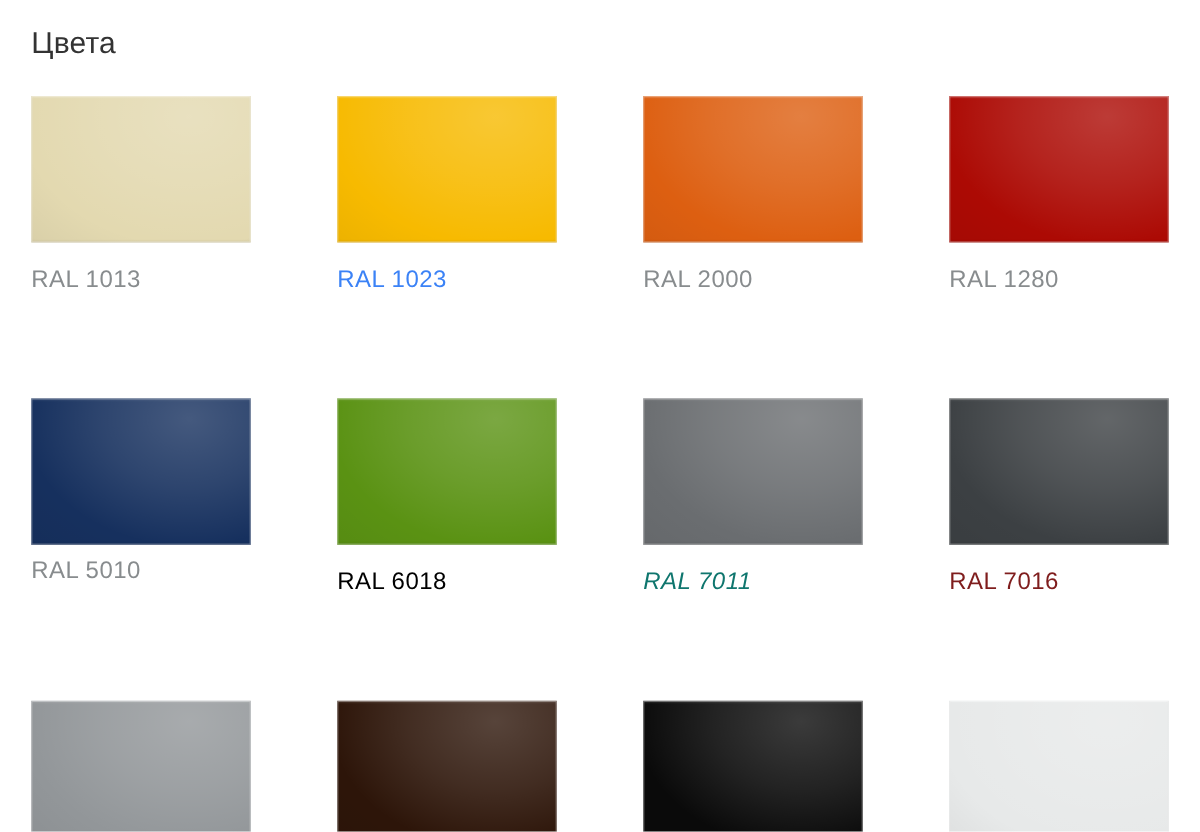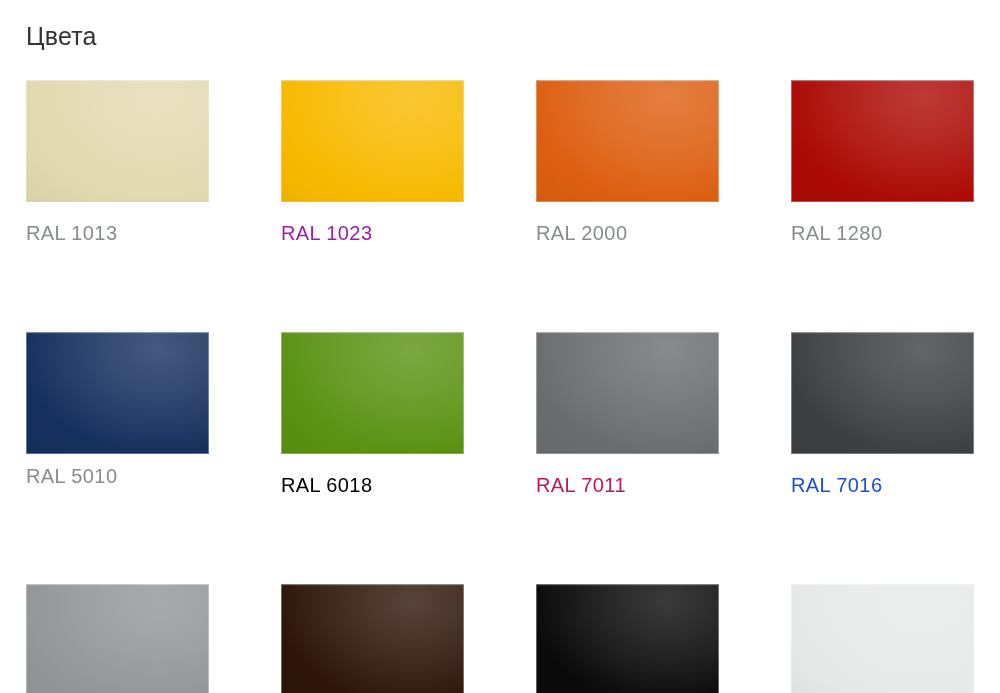--- a/index.html
+++ b/index.html
@@ -109,21 +109,21 @@
       <div class="swatch-chip" style="background-color: rgb(227, 217, 176);">
         <span class="sheen"></span>
       </div>
       <div class="swatch-label" style="color: rgb(136, 140, 142);">RAL 1013</div>
     </div>
 
     <div class="swatch-cell">
       <div class="swatch-chip" style="background-color: rgb(247, 186, 0);">
         <span class="sheen"></span>
       </div>
-      <div class="swatch-label" style="color: #a21caf;">RAL 1023</div>
+      <div class="swatch-label" style="color: #3b82f6;">RAL 1023</div>
     </div>
 
     <div class="swatch-cell">
       <div class="swatch-chip" style="background-color: rgb(221, 95, 17);">
         <span class="sheen"></span>
       </div>
       <div class="swatch-label" style="color: rgb(136, 140, 142);">RAL 2000</div>
     </div>
 
     <div class="swatch-cell">
@@ -144,28 +144,28 @@
       <div class="swatch-chip" style="background-color: rgb(90, 146, 19);">
         <span class="sheen"></span>
       </div>
       <div class="swatch-label" style="color: #000000;">RAL 6018</div>
     </div>
 
     <div class="swatch-cell">
       <div class="swatch-chip" style="background-color: rgb(106, 109, 112);">
         <span class="sheen"></span>
       </div>
-      <div class="swatch-label" style="color: #be185d;">RAL 7011</div>
+      <div class="swatch-label" style="color: #0f766e; font-style: italic;">RAL 7011</div>
     </div>
 
     <div class="swatch-cell">
       <div class="swatch-chip" style="background-color: rgb(60, 64, 67);">
         <span class="sheen"></span>
       </div>
-      <div class="swatch-label" style="color: #1d4ed8;">RAL 7016</div>
+      <div class="swatch-label" style="color: #7f1d1d;">RAL 7016</div>
     </div>
 
     <div class="swatch-cell">
       <div class="swatch-chip" style="background-color: rgb(146, 150, 153);">
         <span class="sheen"></span>
       </div>
 
     </div>
 
     <div class="swatch-cell">

